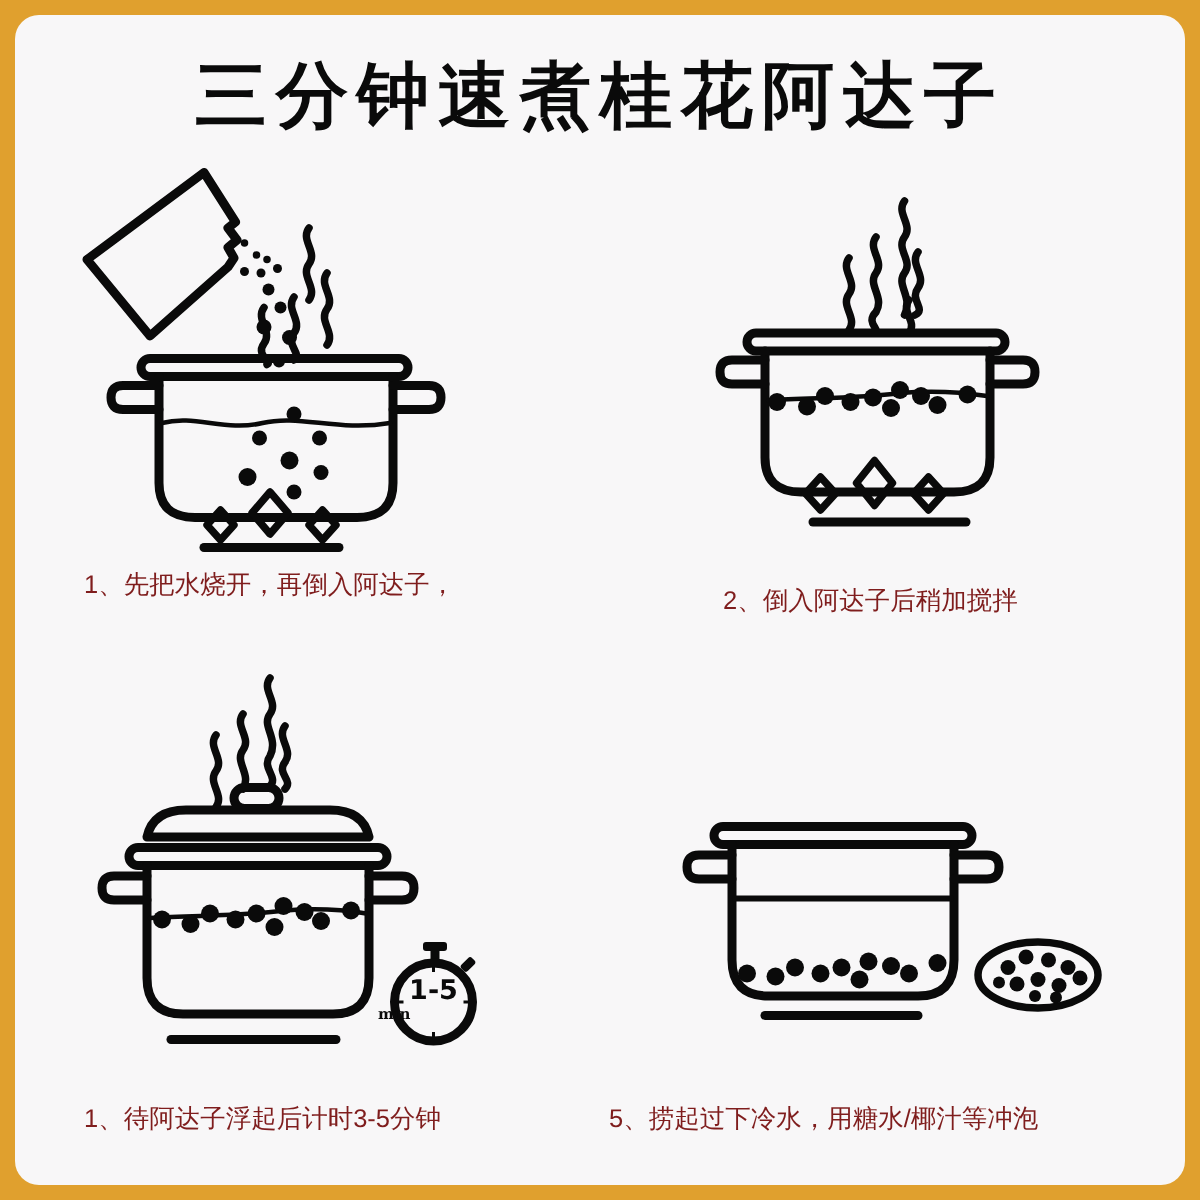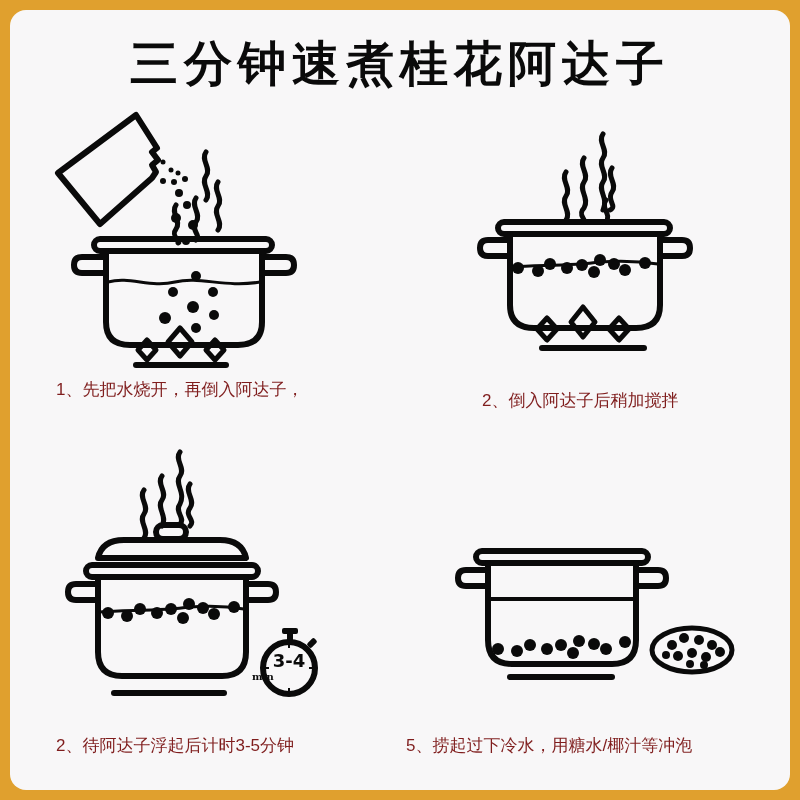--- a/index.html
+++ b/index.html
@@ -159,24 +159,24 @@
     <rect x="35" y="9" width="6" height="8" fill="#0a0a0a"></rect>
     <rect x="57" y="14" width="6" height="10" rx="2" fill="#0a0a0a" transform="rotate(45 60 19)"></rect>
     <circle cx="37" cy="44" r="26" fill="none" stroke="#0a0a0a" stroke-width="6"></circle>
     <g stroke="#0a0a0a" stroke-width="2">
       <line x1="37" y1="20" x2="37" y2="24"></line>
         <line x1="37" y1="64" x2="37" y2="68"></line>
       <line x1="13" y1="44" x2="17" y2="44"></line>
         <line x1="57" y1="44" x2="61" y2="44"></line>
     </g>
   </svg>
-  <div style="position:absolute;left:0;top:28px;width:74px;text-align:center;font-family:'DejaVu Sans',sans-serif;font-weight:bold;font-size:18px;color:#0a0a0a;line-height:18px;">3-4</div>
+  <div style="position:absolute;left:0;top:28px;width:74px;text-align:center;font-family:'DejaVu Sans',sans-serif;font-weight:bold;font-size:18px;color:#0a0a0a;line-height:18px;">1-5</div>
   <div style="position:absolute;left:0;top:48px;width:74px;text-align:left;font-family:'DejaVu Serif',serif;font-weight:bold;font-size:10px;color:#0a0a0a;line-height:10px;">min</div>
 </div>
-<div class="caption" style="left:56px;top:734px;">2、待阿达子浮起后计时3-5分钟</div>
+<div class="caption" style="left:56px;top:734px;">1、待阿达子浮起后计时3-5分钟</div>
 
 <div class="illus" style="left:440px;top:530px;width:320px;height:180px;">
   <svg width="320" height="180" viewBox="440 530 320 180" fill="none" stroke="#0a0a0a" stroke-linecap="round" stroke-linejoin="round">
     <g stroke-width="6">
       <rect x="476" y="551" width="172" height="12" rx="6"></rect>
       <path d="M488 563 V640 Q488 664 512 664 H612 Q636 664 636 640 V563"></path>
       <path d="M488 570 H466 Q458 570 458 578 Q458 586 466 586 H488"></path>
       <path d="M636 570 H658 Q666 570 666 578 Q666 586 658 586 H636"></path>
     </g>
     <line x1="490" y1="599" x2="634" y2="599" stroke-width="4"></line>

